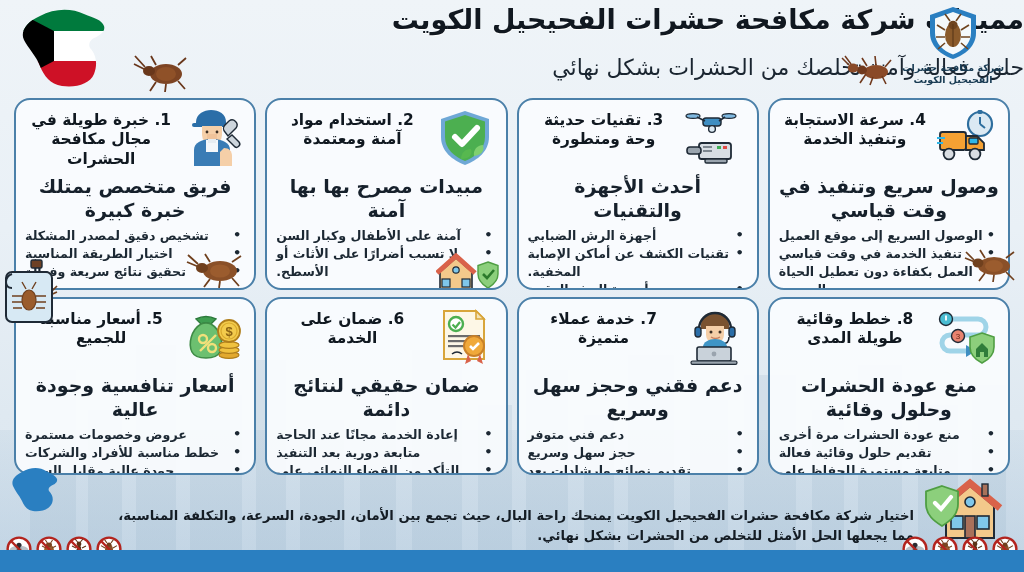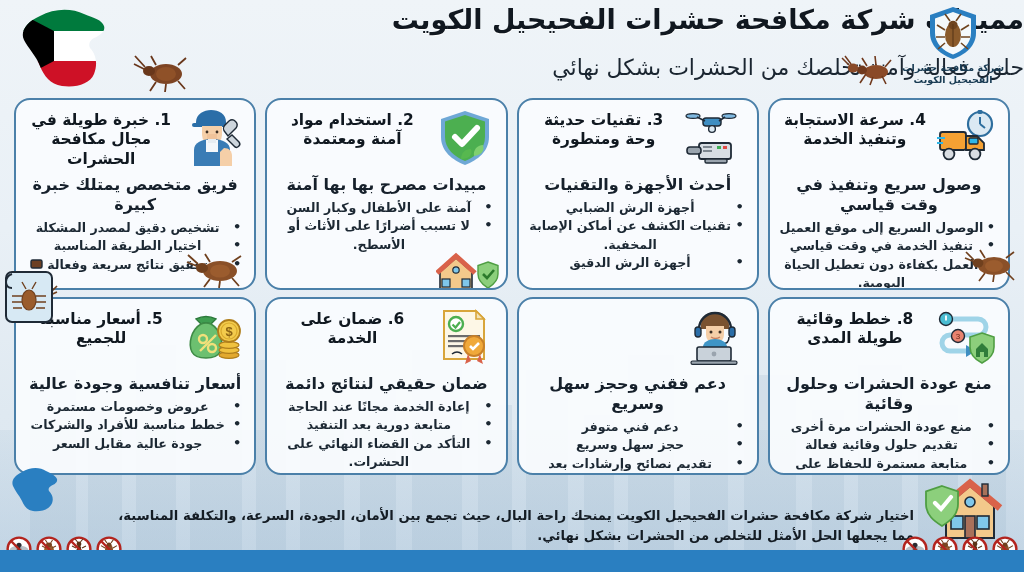--- a/index.html
+++ b/index.html
@@ -67,28 +67,28 @@
   }
   .card-head {
     display: flex; align-items: flex-start; gap: 4px; min-height: 62px;
   }
   .card-icon { flex: 0 0 64px; height: 62px; display: flex; align-items: center; justify-content: center; }
   .card-title {
     flex: 1 1 auto; font-size: 15.4px; font-weight: 700; color: #101820;
     line-height: 1.25; text-align: center; padding-top: 4px;
   }
   .card-lead {
-    font-size: 16px; font-weight: 700; color: #16202b;
+    font-size: 19px; font-weight: 700; color: #16202b;
     text-align: center; margin: 6px 0 4px;
     line-height: 1.25;
   }
   .card-list { list-style: none; padding: 0 4px 0 0; }
   .card-list li {
     font-size: 12.6px; font-weight: 700; color: #1c2833;
-    line-height: 1.45; text-align: center;
+    line-height: 1.45; text-align: left;
     position: relative; padding-right: 11px;
   }
   .card-list li::before {
     content: "•"; position: absolute; right: 0; top: -1px; font-size: 13px; color: #1c2833;
   }
 
   
   .footer {
     position: absolute; bottom: 26px; right: 0; left: 0;
     padding: 0 110px;
@@ -355,20 +355,21 @@
             <rect x="10" y="18" width="6" height="10" rx="3" fill="#2b6ea8" stroke="#1f2a36" stroke-width="1.4"></rect>
             <rect x="44" y="18" width="6" height="10" rx="3" fill="#2b6ea8" stroke="#1f2a36" stroke-width="1.4"></rect>
             <path d="M44 28 q0 7 -7 7" stroke="#1f2a36" stroke-width="1.6" fill="none"></path>
             <circle cx="36" cy="35" r="2" fill="#1f2a36"></circle>
             <path d="M18 48 v-10 c0-5 6-8 12-8 s12 3 12 8 v10 Z" fill="#3f95c6"></path>
             <rect x="12" y="38" width="34" height="14" rx="2" fill="#c9d2da" stroke="#1f2a36" stroke-width="1.6"></rect>
             <circle cx="29" cy="45" r="2.4" fill="#9aa4ae"></circle>
             <rect x="6" y="52" width="46" height="3.4" rx="1.6" fill="#9aa4ae" stroke="#1f2a36" stroke-width="1.2"></rect>
           </svg>
         </div>
+        <div class="card-title">7. خدمة عملاء متميزة</div>
       </div>
       <div class="card-lead">دعم فقني وحجز سهل وسريع</div>
       <ul class="card-list">
         <li>دعم فني متوفر</li>
         <li>حجز سهل وسريع</li>
         <li>تقديم نصائح وإرشادات بعد الخدمة.</li>
       </ul>
     </div>
 
     <div class="card">

